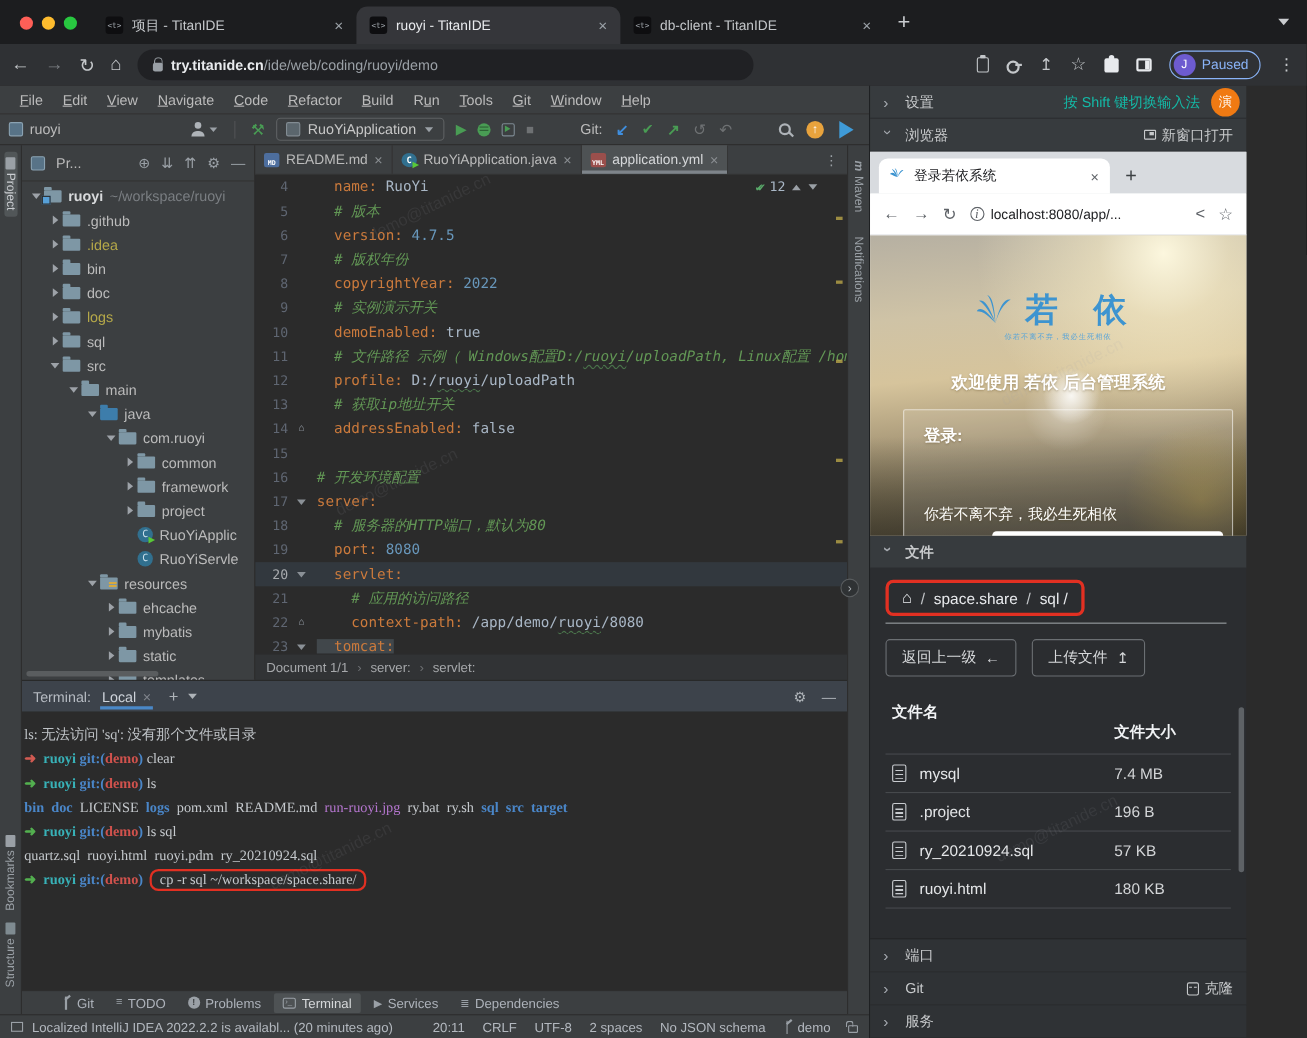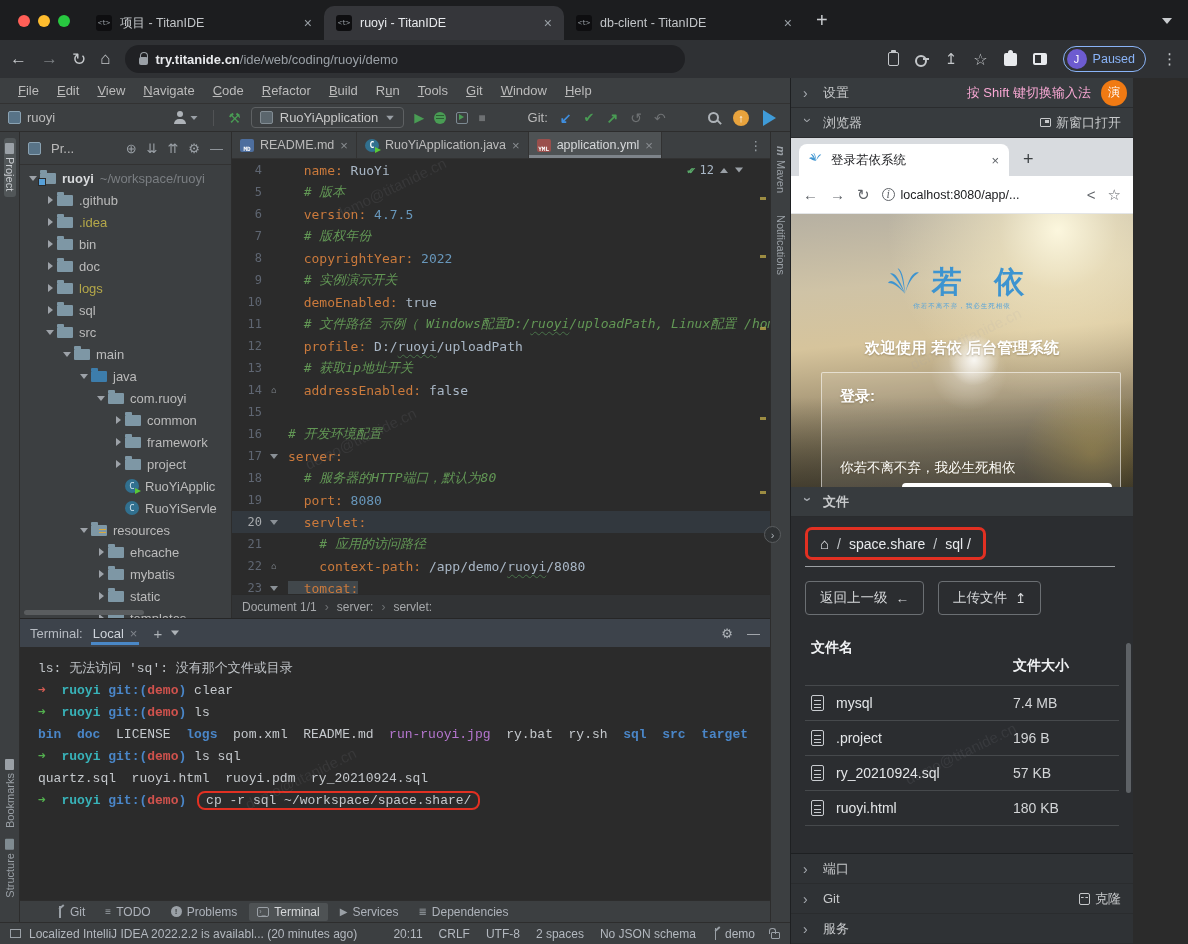--- a/index.html
+++ b/index.html
@@ -153,21 +153,21 @@
   .crumbs { height:24px; background:#313335; border-top:1px solid #2a2a2a; display:flex; align-items:center; padding-left:10px; gap:8px; font-size:12px; color:#a6a8ab; }
   .crumb-sep { color:#6d7073; }
 
   
   .terminal { height:282px; display:flex; flex-direction:column; border-top:1px solid #262626; }
   .term-head { height:28px; background:#3d434b; display:flex; align-items:center; padding:0 10px; font-size:13px; color:#b6bbc2; gap:8px;}
   .term-tab { color:#ced3da; padding:4px 2px; box-shadow:inset 0 -3px 0 #4a88c7; display:flex; gap:6px; align-items:center;}
   .term-tab .x { color:#80858c; }
   .term-plus { font-size:15px; color:#aeb3b8; margin-left:6px;}
   .term-head-right { margin-left:auto; display:flex; gap:14px; color:#aeb3b8; align-items:center;}
-  .term-body { flex:1; background:#2b2b2b; padding:10px 0 0 18px; font-family:Liberation Mono, monospace; font-size:13px; }
+  .term-body { flex:1; background:#2b2b2b; padding:10px 0 0 2px; font-family:Liberation Serif, serif; font-size:13px; }
   .tline { height:22px; white-space:pre; display:flex; align-items:center;}
   .t-p { color:#bfc3c7; } .t-cmd { color:#c5c9cd; }
   .t-ar { color:#d25b52; font-weight:bold;} .t-ag { color:#53b04f; font-weight:bold;}
   .t-host { color:#38b2b8; font-weight:bold;} .t-gb { color:#4a86c8; font-weight:bold;}
   .t-gr { color:#d0524d; font-weight:bold;} .t-dir { color:#4a86c8; font-weight:bold;}
   .t-img { color:#b576cf; }
   .red-box-inline { border:2px solid #e23022; border-radius:8px; padding:0 7px; margin-left:3px; }
 
   .toolwin-bar { height:22px; background:#3c3f41; border-top:1px solid #2d2d2d; display:flex; align-items:center; padding-left:28px; gap:4px; font-size:12px; color:#adb2ba; }
   .twb-item { display:flex; align-items:center; gap:5px; padding:2px 8px; border-radius:2px;}
@@ -183,21 +183,21 @@
   .win-ic { width:11px; height:9px; border:1.5px solid #9aa0a6; }
   .sb-right { margin-left:auto; display:flex; align-items:center; gap:16px; }
   .lock-open { width:9px; height:7px; border:1.5px solid #9aa0a6; border-radius:1px; position:relative; margin-top:3px;}
   .lock-open::before{content:'';position:absolute;top:-5px;left:-3px;width:5px;height:5px;border:1.5px solid #9aa0a6;border-bottom:none;border-radius:3px 3px 0 0;}
 
   
   .right-panel { width:343px; background:#2b2d30; display:flex; flex-direction:column; position:relative; border-left:1px solid #1e2022; color:#c7c9cb; }
   .rp-row { height:30px; display:flex; align-items:center; padding:0 12px; gap:10px; background:#373b3e; border-bottom:1px solid #2a2c2e; font-size:13px; }
   .rp-chev { display:inline-block; color:#a6aab0; font-size:14px; width:10px; }
   .rp-chev.open { transform:rotate(90deg); }
-  .rp-hint { margin-left:auto; color:#f9a8d4; }
+  .rp-hint { margin-left:auto; color:#14b8a6; }
   .badge-demo { width:26px; height:26px; border-radius:50%; background:#f07a13; color:#fff; font-size:12px; display:flex; align-items:center; justify-content:center; margin-right:-6px; }
   .rp-action { margin-left:auto; display:flex; align-items:center; gap:5px; color:#c7c9cb; }
   .ic-newwin { width:11px; height:9px; border:1.5px solid #c7c9cb; border-radius:1px; position:relative; }
   .ic-newwin::after { content:''; position:absolute; right:1px; top:1px; width:4px; height:3px; background:#c7c9cb; }
 
   .mini-browser { background:#fff; }
   .mb-tabbar { height:38px; background:#d8dbdf; display:flex; align-items:flex-end; padding-left:8px; }
   .mb-tab { width:210px; height:32px; background:#fff; border-radius:8px 8px 0 0; display:flex; align-items:center; gap:8px; padding:0 10px; font-size:12.5px; color:#202124; }
   .mb-tab .x { color:#5f6368; margin-left:auto; font-size:13px;}
   .mb-plus { color:#3c4043; font-size:18px; padding:0 14px 6px; }

